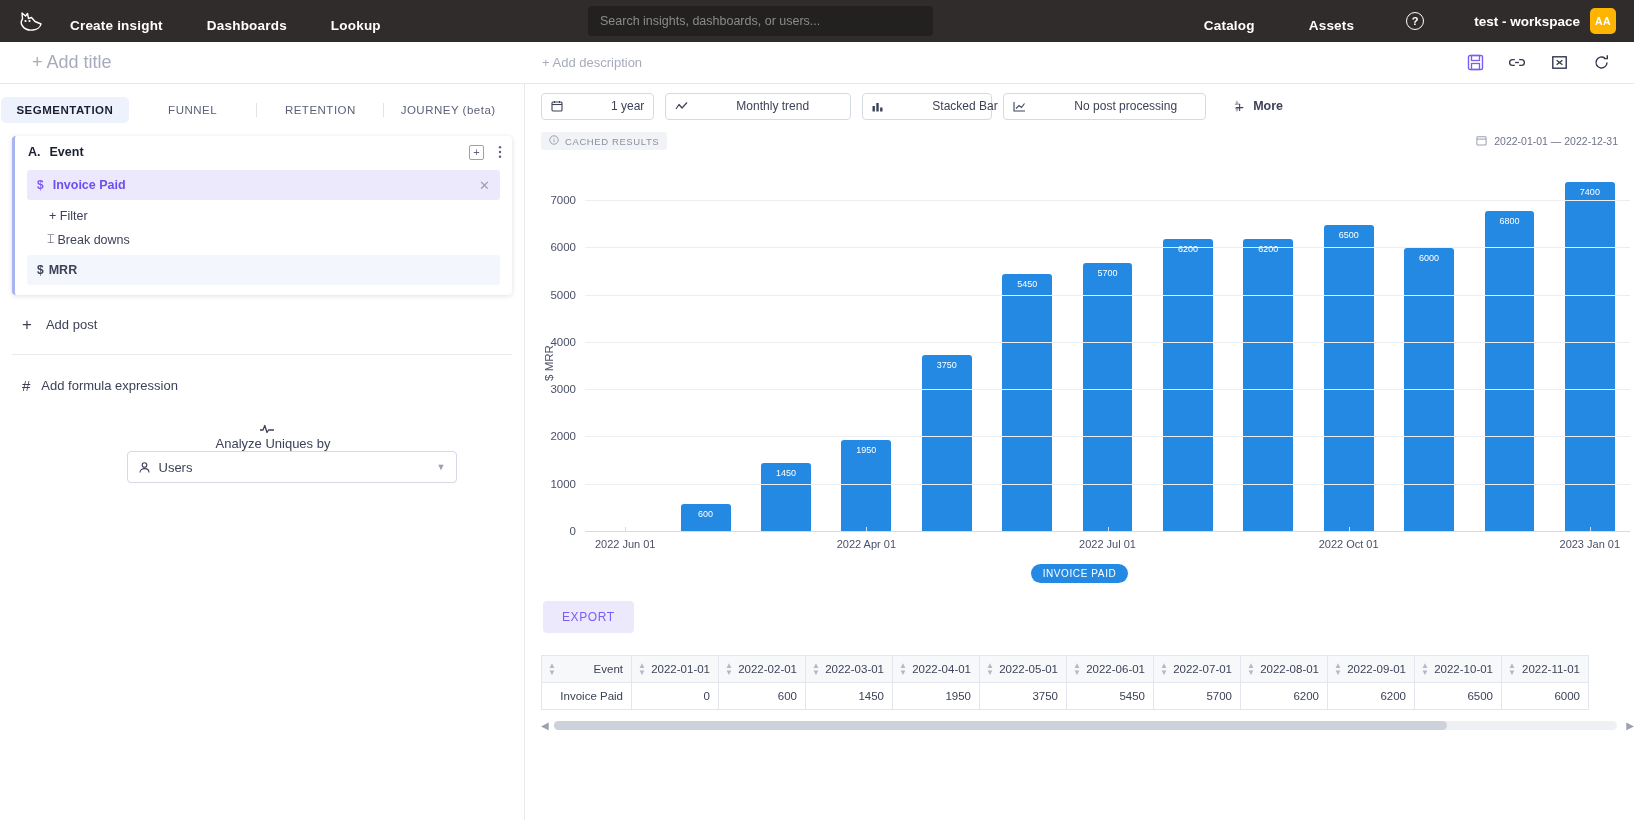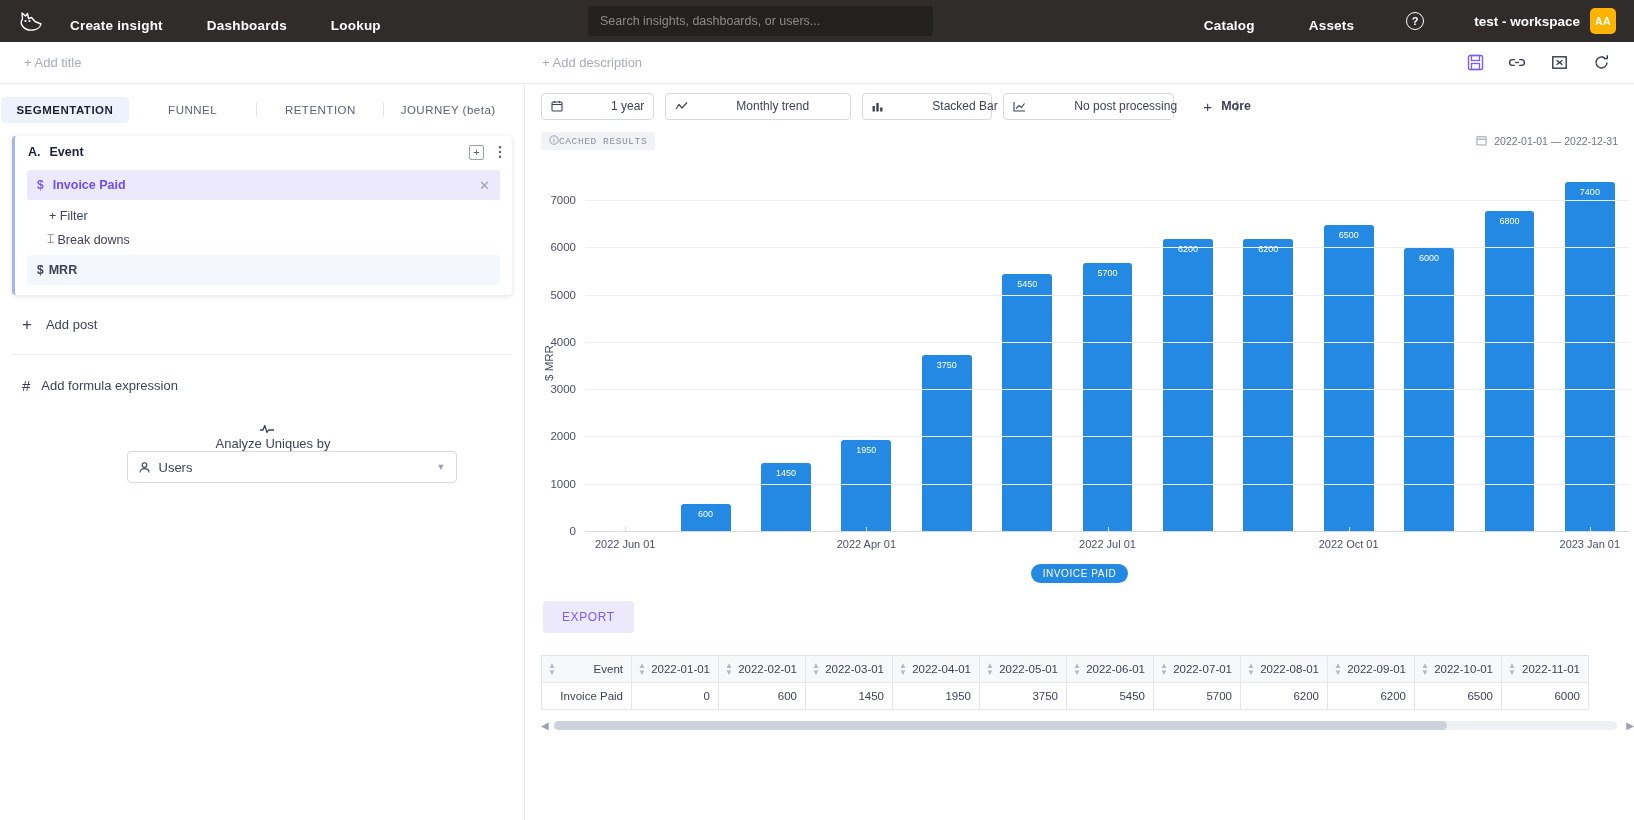--- a/index.html
+++ b/index.html
@@ -40,21 +40,21 @@
     width: 26px; height: 26px; margin-left: 10px; background: #ffb400; border-radius: 5px;
     color: #fff; font-size: 10.5px; font-weight: bold; display:flex;
     align-items:center; justify-content:center; letter-spacing:.3px;
   }
 
   
   .titlebar {
     height: 42px; flex: 0 0 42px; background: #fff; border-bottom: 1px solid #e7e9ef;
     display: flex; align-items: center; position: relative;
   }
-  .add-title { margin-left: 24px; color: #a7abbb; font-size: 13px; cursor: pointer; }
+  .add-title { margin-left: 32px; color: #a7abbb; font-size: 18px; cursor: pointer; }
   .add-desc { position: absolute; left: 542px; color: #a7abbb; font-size: 13px; cursor: pointer; }
   .title-actions { margin-left: auto; display: flex; align-items: center; gap: 24px; padding-right: 24px; }
   .ticon { width: 18px; height: 18px; display:flex; align-items:center; justify-content:center; cursor:pointer; }
 
   
   .body { flex: 1; display: flex; min-height: 0; }
 
   
   .left { width: 525px; flex: 0 0 525px; border-right: 1px solid #e7e9ef; background: #fff; position: relative; }
   .tabs { display: flex; padding: 8px 12px 0 1px; height: 44px; align-items: center; }
@@ -124,29 +124,29 @@
   .chart-toolbar { height: 44px; display: flex; align-items: center; padding: 0 0 0 16px; gap: 11px; }
   .ctrl {
     height: 27px; border: 1px solid #d5d9e4; border-radius: 4px; background: #fff;
     display: flex; align-items: center; padding: 0 9px; font-size: 12px; color: #3d4257;
     cursor: pointer; white-space: nowrap; gap: 40px;
   }
   .ctrl .ci { margin-right: 8px; display:flex; align-items:center; }
   .ctrl .spin { margin-left: 16px; color: #a7abbb; font-size: 8px; line-height: 7px; display:flex; flex-direction:column; }
   .ctrl.w-trend { width: 186px; }
   .ctrl.w-bar { width: 130px; }
-  .ctrl.w-post { width: 171px; }
+  .ctrl.w-post { width: 203px; }
   .more-btn { display: flex; align-items: center; margin-left: 18px; cursor: pointer; }
   .more-btn .pl { font-size: 15px; color: #3d4257; margin-right: 9px; }
   .more-btn .lbl { font-size: 12.5px; color: #3d4257; font-weight: bold; }
 
   .cached-row { height: 26px; display: flex; align-items: center; padding: 0 16px 0 16px; }
   .cached-badge {
     background: #f2f3f7; border-radius: 3px; height: 18px; display: flex; align-items: center;
-    padding: 0 8px;  font-family: Liberation Mono, monospace;
+    padding: 0 8px; gap: 6px;
   }
   .cached-badge .ic { color: #9ba0b3; font-size: 9px; }
   .cached-badge .lbl { font-size: 9.5px; color: #8b8fa3; letter-spacing: .6px; }
   .daterange { margin-left: auto; display: flex; align-items: center; gap: 7px; }
   .daterange .lbl { font-size: 10.5px; color: #6e7388; }
 
   
   .chart-area { position: relative; height: 410px; margin: 4px 0 0 0; padding: 0 4px 0 16px; }
   .yaxis-title {
     position: absolute; left: 6px; top: 50%; transform: translateY(-50%) rotate(-90deg);

